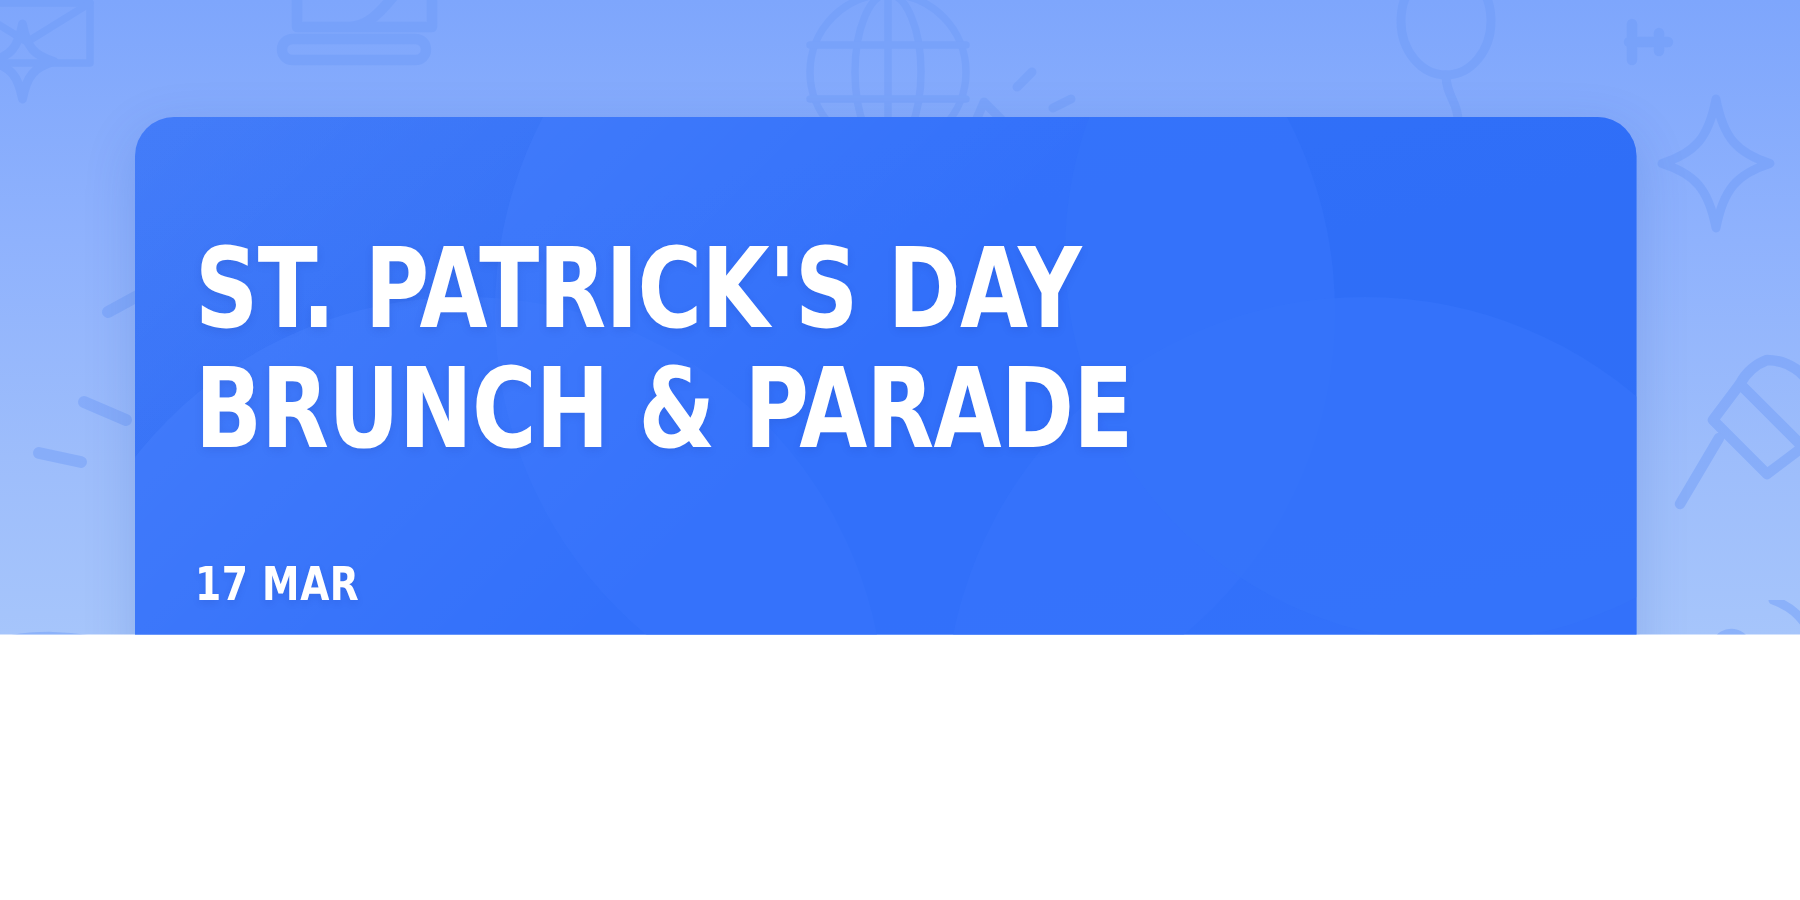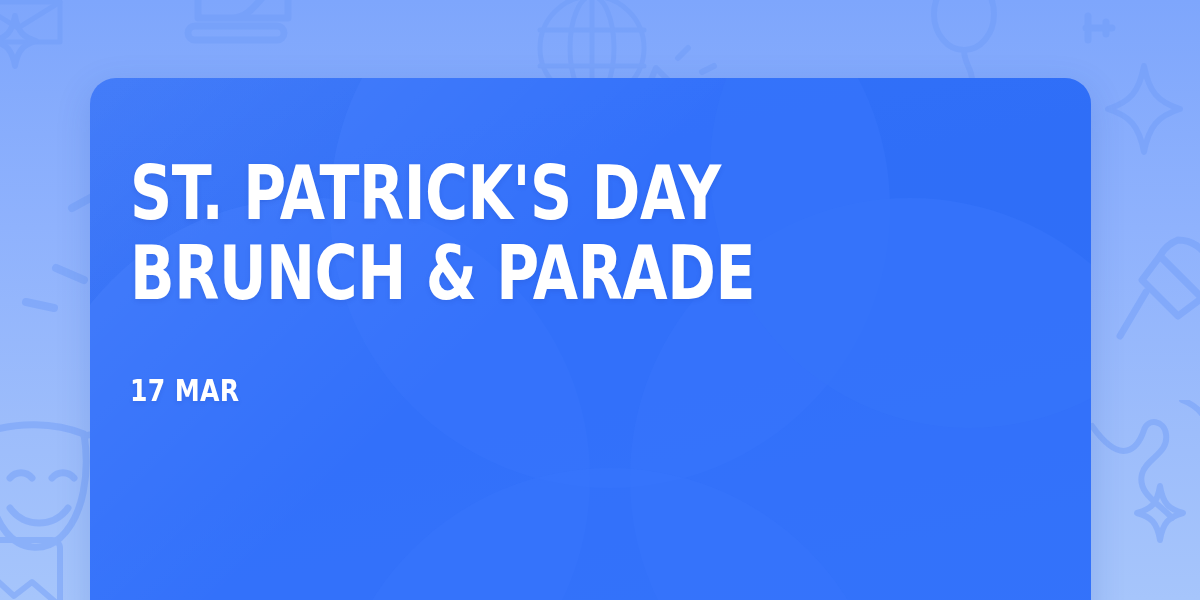--- a/index.html
+++ b/index.html
@@ -6,21 +6,21 @@
 
   html, body {
     width:1200px; height:600px;
     overflow:hidden;
     font-family:"Liberation Sans", sans-serif;
   }
 
   
   #page {
     position:relative;
-    width:1200px; height:600px;
+    width:1200px; height:423px;
     background:linear-gradient(180deg, #7ea6fc 0%, #8fb2fd 38%, #9dbdfb 72%, #a6c5fb 100%);
     overflow:hidden;
   }
 
   
   .bg-icons {
     position:absolute; inset:0;
     color:#6e9bf8;
     opacity:.45;
     pointer-events:none;

